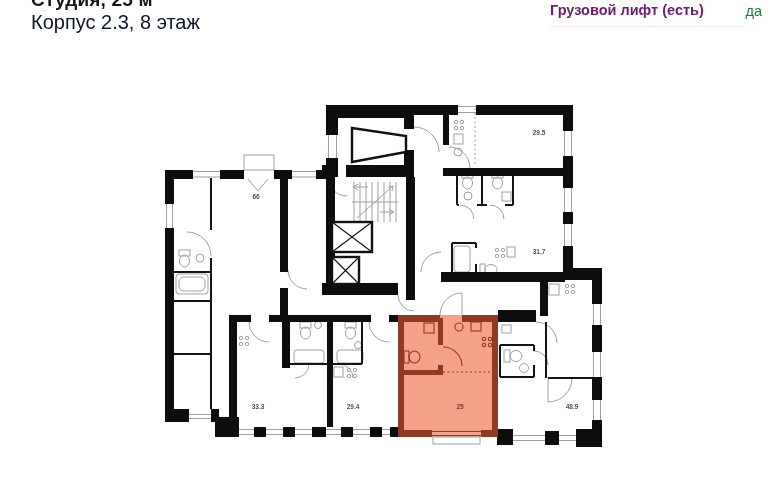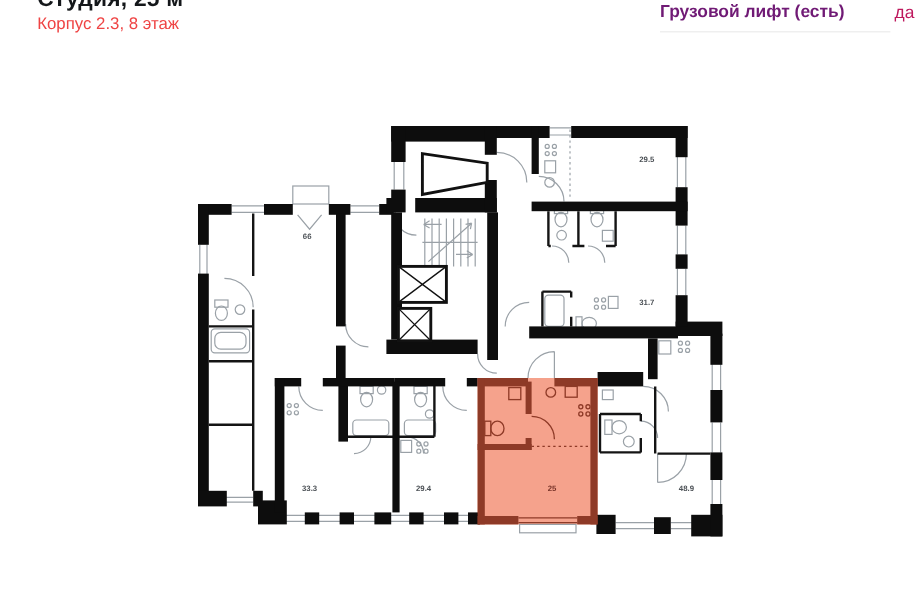--- a/index.html
+++ b/index.html
@@ -1,21 +1,21 @@
 <!DOCTYPE html>
 <html><head>
 <meta charset="utf-8">
 <style>
   html,body{margin:0;padding:0;}
   body{width:770px;height:500px;overflow:hidden;position:relative;background:#fff;
        font-family:"Liberation Sans", sans-serif;}
   .hdr-title{position:absolute;left:31px;top:-11px;font-size:19px;font-weight:700;color:#14171a;letter-spacing:.2px;}
-  .hdr-sub{position:absolute;left:31px;top:11px;font-size:14px;color:#ef4444;}
+  .hdr-sub{position:absolute;left:31px;top:11px;font-size:20px;color:#0f172a;}
   .info-label{position:absolute;left:550px;top:2px;font-size:14.5px;font-weight:700;color:#701a75;}
-  .info-value{position:absolute;right:8px;top:3px;font-size:14.5px;color:#be185d;}
+  .info-value{position:absolute;right:8px;top:3px;font-size:14.5px;color:#15803d;}
   .info-divider{position:absolute;left:550px;top:26px;width:192px;height:1px;background:#ececec;}
   svg{position:absolute;left:0;top:0;}
   svg text{font-family:"Liberation Sans",sans-serif;font-size:6.5px;font-weight:700;text-anchor:middle;}
 </style>
 </head>
 <body>
 
 <div class="hdr-title">Студия, 25 м²</div>
 <div class="hdr-sub">Корпус 2.3, 8 этаж</div>
 <div class="info-label">Грузовой лифт (есть)</div>

